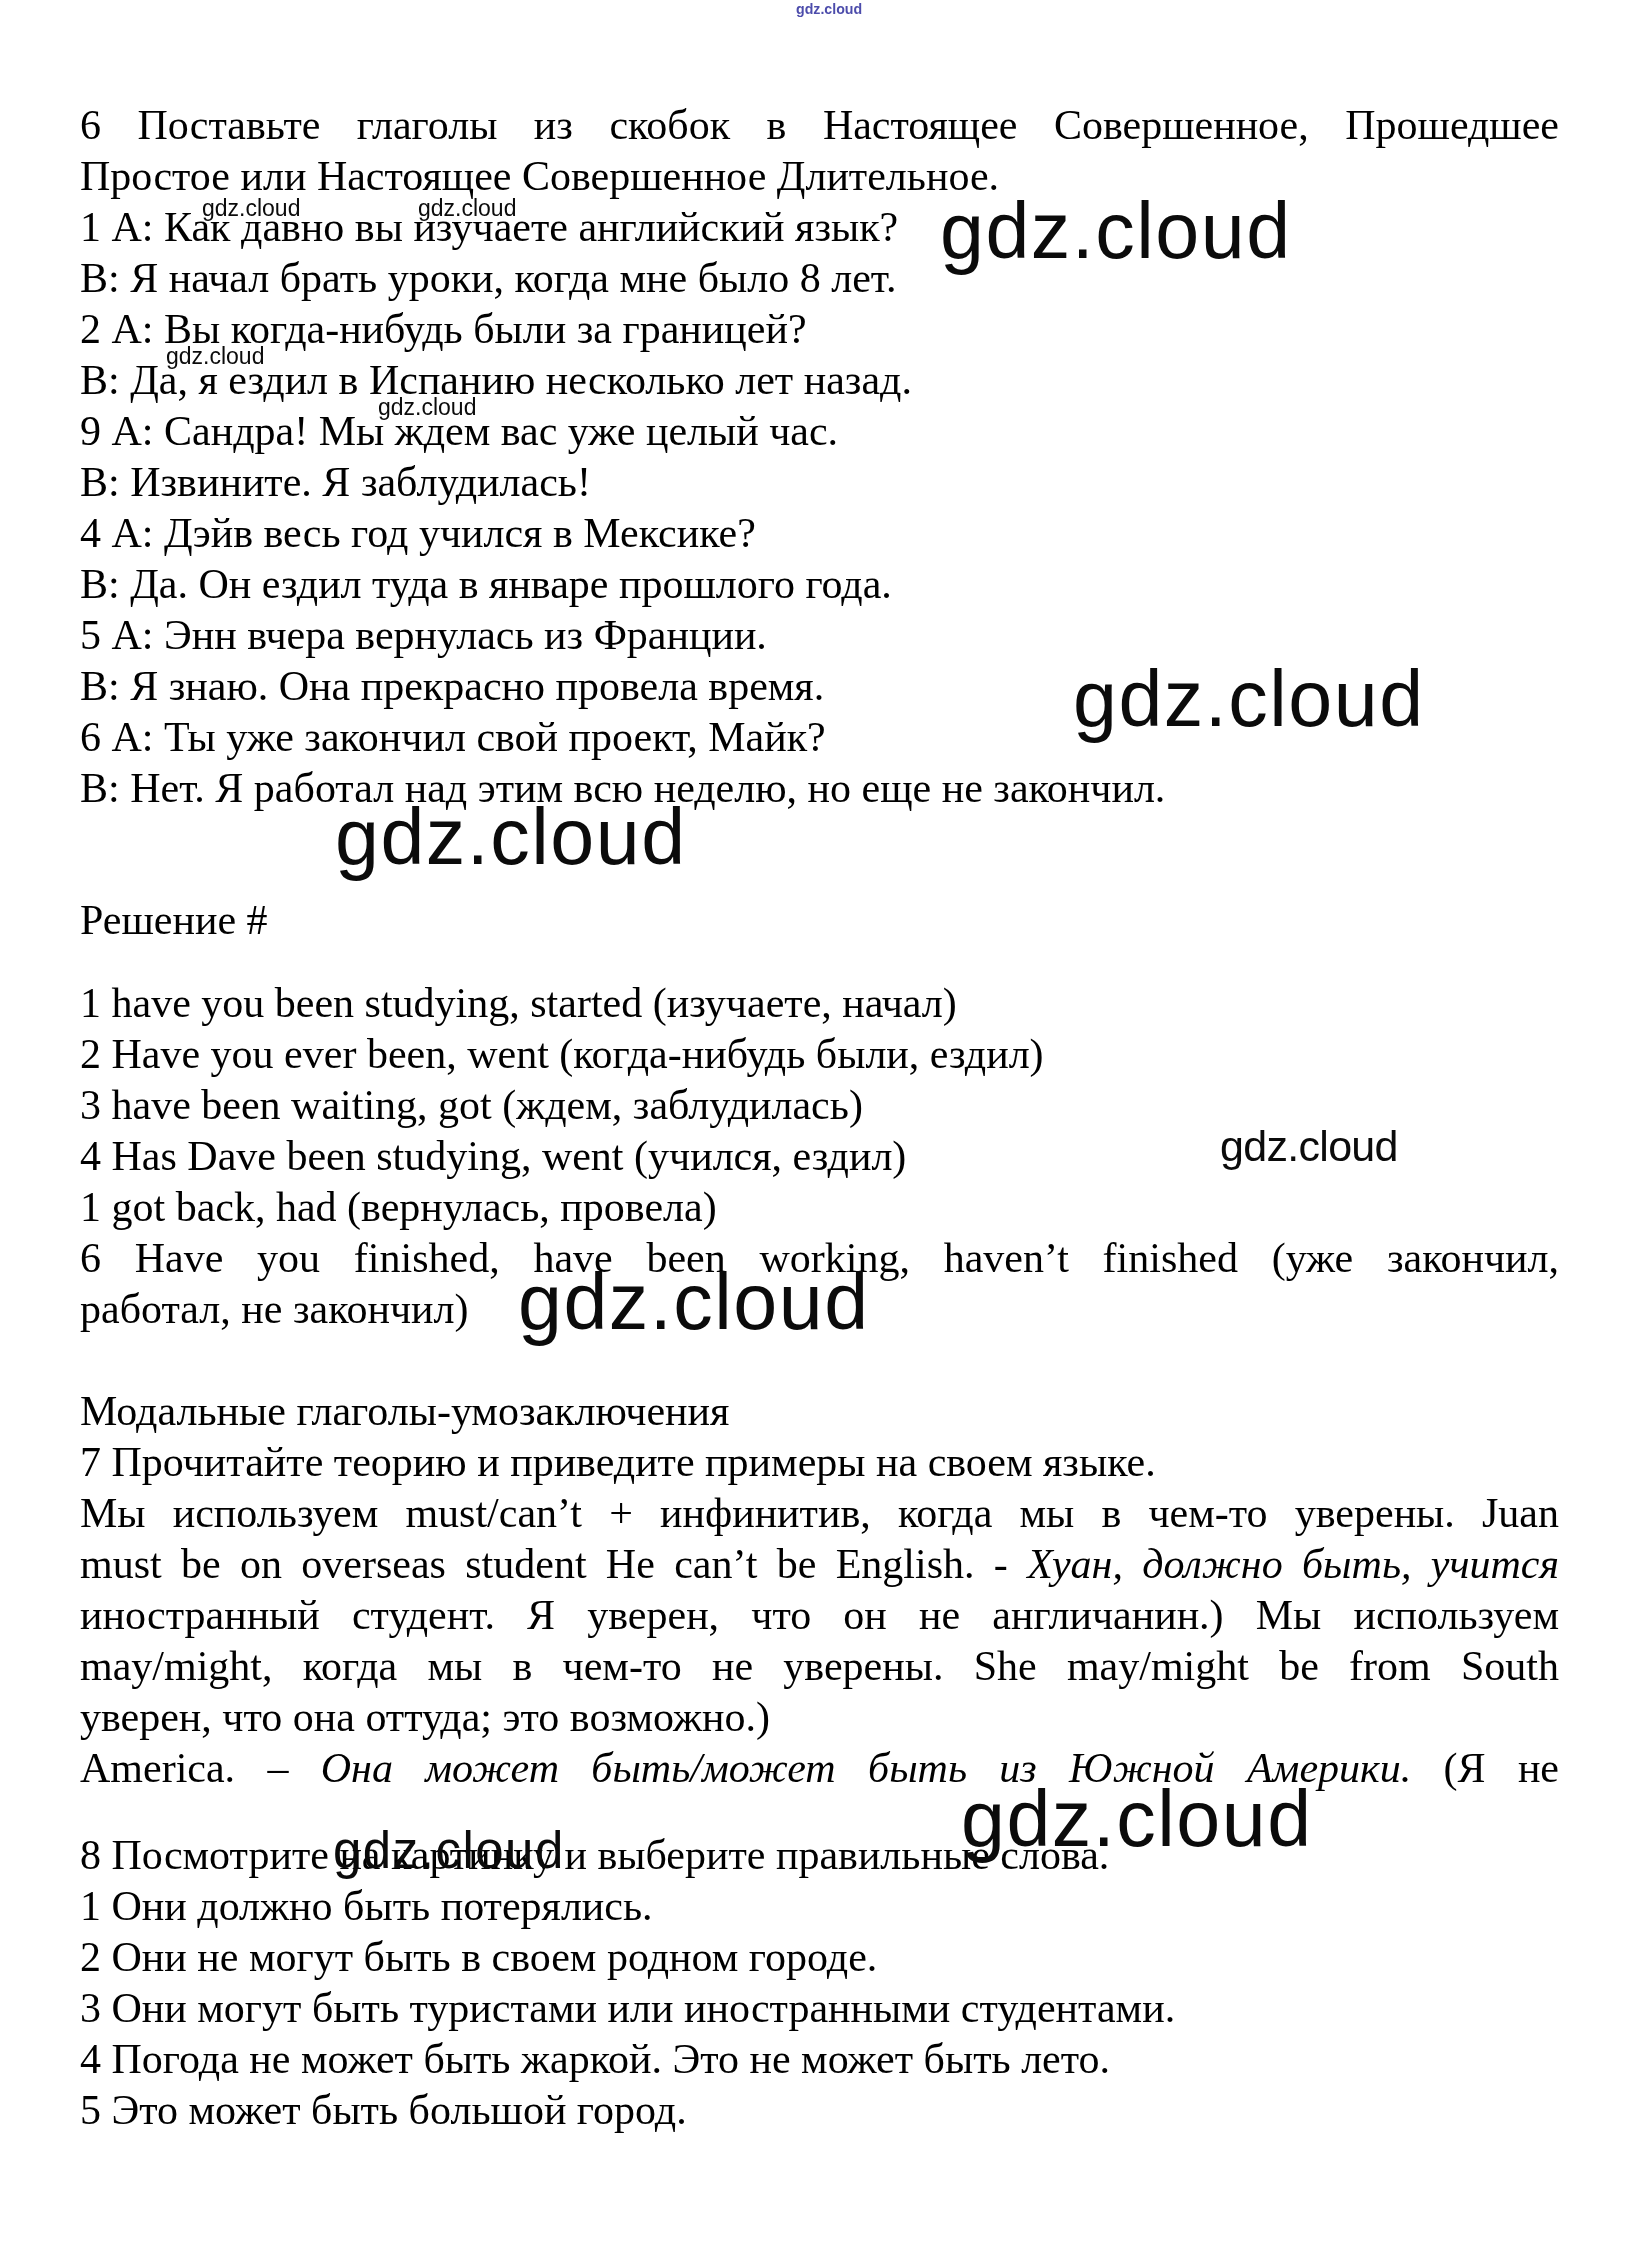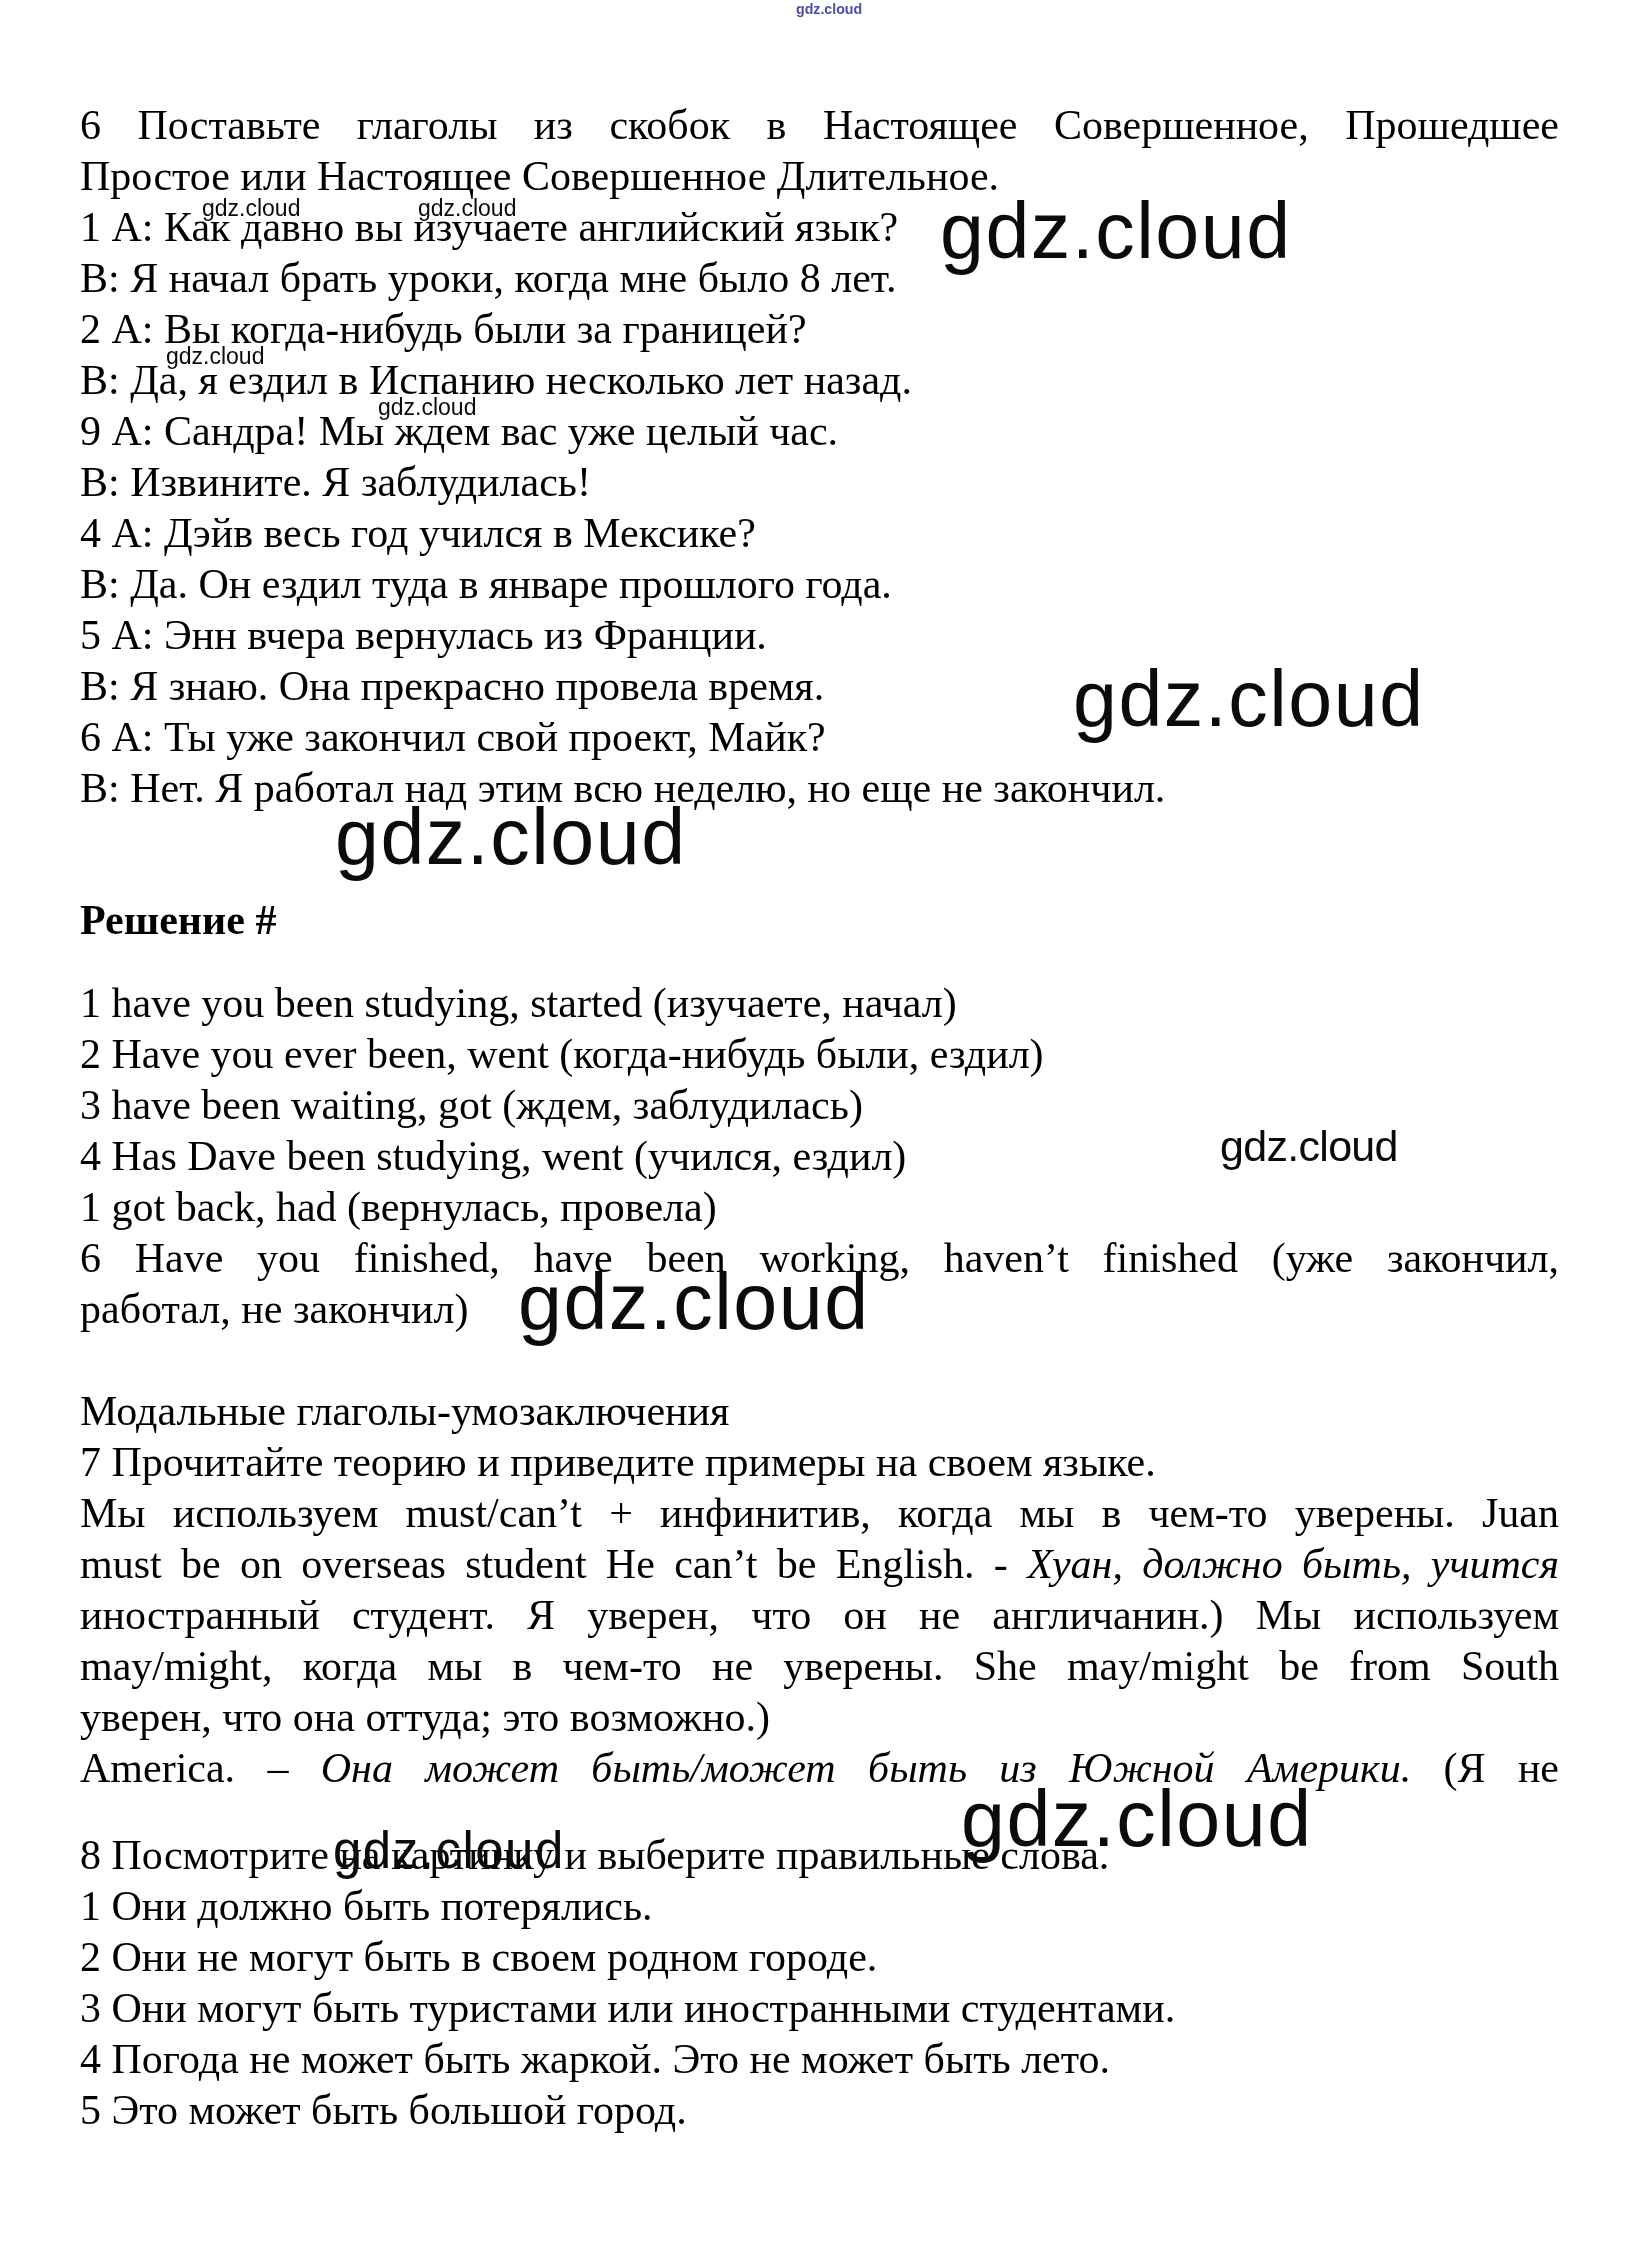--- a/index.html
+++ b/index.html
@@ -16,21 +16,21 @@
   }
   .content {
     position: absolute;
     left: 80px;
     top: 100px;
     width: 1479px;
     z-index: 1;
   }
   .ln { min-height: 51px; }
   .just { text-align: justify; text-align-last: justify; }
-  .bold { font-weight: bold; }
+  .bold { font-weight: normal; }
   .it { font-style: italic; }
   .mt-resh { margin-top: 81px; }
   .mt-sol  { margin-top: 32px; }
   .mt-modal{ margin-top: 51px; }
   .mt-ex8  { margin-top: 36px; }
 
   .wm {
     position: absolute;
     font-family: "Liberation Sans", "DejaVu Sans", sans-serif;
     color: #0b0b0b;

